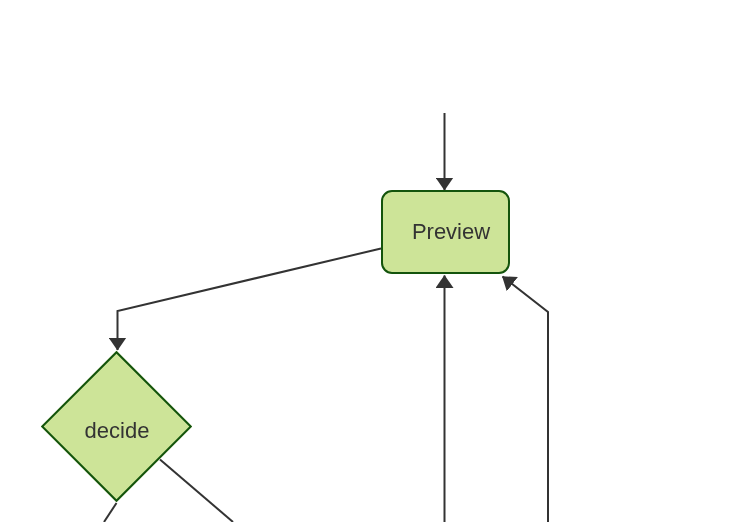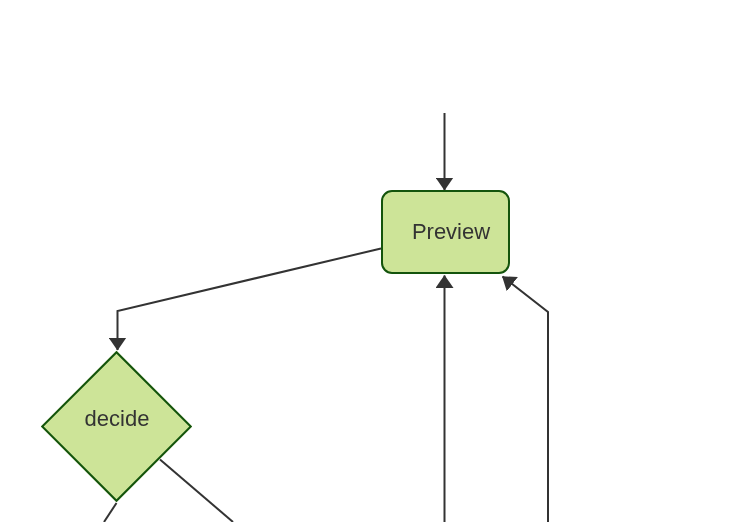--- a/index.html
+++ b/index.html
@@ -55,21 +55,21 @@
   .diamond-label {
     position: absolute;
     color: var(--text-color);
     font-size: 22px;
     text-align: center;
     line-height: 28px;
   }
   #node-enter { left: 283px; top: 30px; width: 322px; height: 84px; }
   #node-preview { left: 381px; top: 190px; width: 129px; height: 84px; padding-left: 11px; }
   #node-decide-shape { left: 63px; top: 373px; width: 107px; height: 107px; }
-  #node-decide-label { left: 42px; top: 405px; width: 150px; height: 28px; }
+  #node-decide-label { left: 42px; top: 417px; width: 150px; height: 28px; }
 </style>
 </head>
 <body>
 
 <div class="canvas">
 
   <svg class="edges-layer" width="740" height="522" viewBox="0 0 740 522" xmlns="http://www.w3.org/2000/svg">
     <defs>
       <marker id="arrow" viewBox="0 0 13 18" refX="12.5" refY="9" markerWidth="13" markerHeight="18" markerUnits="userSpaceOnUse" orient="auto">
         <path class="arrowhead" d="M0,0 L13,9 L0,18 Z"></path>

